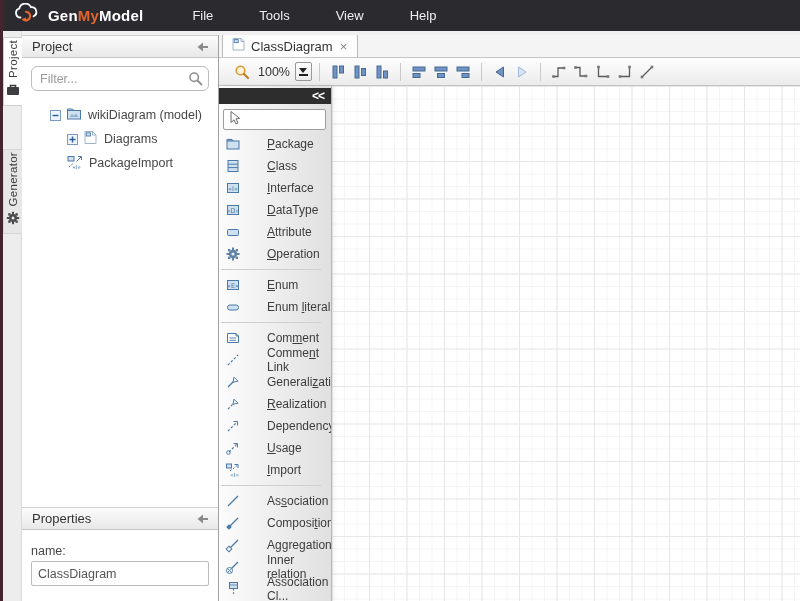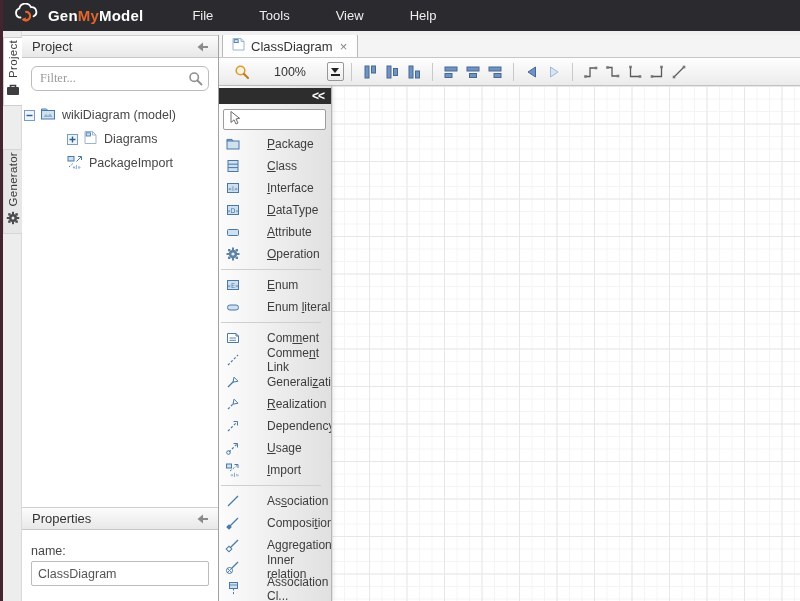--- a/index.html
+++ b/index.html
@@ -36,29 +36,29 @@
   .panel-header {
     height:23px; background:linear-gradient(#fcfcfc,#e8e8e8);
     border-top:1px solid #cfcfcf; border-bottom:1px solid #c6c6c6;
     display:flex; align-items:center; justify-content:space-between; padding:0 8px 0 10px;
   }
   .panel-header .title { font-size:13px; color:#333; }
   .pin-btn { width:16px; height:14px; display:flex; align-items:center; justify-content:center; cursor:pointer; }
   .filter-wrap { position:relative; margin:8px 9px 4px 9px; }
   .filter-input {
     width:100%; height:25px; border:1px solid #bcbcbc; border-radius:6px;
-    font-family:Liberation Serif, serif; font-size:12.5px; color:#6d28d9; padding:0 24px 0 8px; outline:none; background:#fff;
+    font-family:Liberation Sans, sans-serif; font-size:12.5px; color:#6d28d9; padding:0 24px 0 8px; outline:none; background:#fff;
   }
   .filter-input::placeholder { color:#9a9a9a; }
   .filter-search { position:absolute; right:6px; top:5px; }
   .tree { padding-top:8px; }
   .tree-row { display:flex; align-items:center; height:24px; font-size:12.5px; color:#474747; cursor:default; }
   .tree-row .expander { width:11px; height:11px; margin-right:5px; flex:0 0 auto; }
   .tree-row .node-icon { margin-right:6px; flex:0 0 auto; }
-  .indent-0 { padding-left:2px; } .indent-1 { padding-left:45px; }
+  .indent-0 { padding-left:28px; } .indent-1 { padding-left:45px; }
   
   .props-header-pos { position:absolute; left:0; top:472px; width:196px; }
   .prop-field { padding:14px 9px 0 9px; }
   .prop-label { font-size:12.5px; color:#474747; margin-bottom:3px; }
   .prop-input {
     width:178px; height:25px; border:1px solid #bcbcbc; border-radius:2px;
     font-family:"Liberation Sans",sans-serif; font-size:12.5px; color:#555; padding:0 6px; outline:none;
   }
   
   .editor { position:absolute; left:219px; top:35px; width:581px; height:566px; }
@@ -69,21 +69,21 @@
     display:flex; align-items:center; gap:6px; cursor:default;
   }
   .doc-tab .tab-title { font-size:13px; color:#333; }
   .doc-tab .tab-close { font-size:13px; color:#848484; cursor:pointer; line-height:1; padding:0 1px; }
   .toolbar {
     height:28px; background:linear-gradient(#fefefe,#ebebeb); border-bottom:1px solid #c2c2c2;
     display:flex; align-items:center; padding-left:12px;
   }
   .tb-sep { width:1px; height:18px; background:#c9c9c9; margin:0 7px; flex:0 0 auto; }
   .tb-btn { width:22px; height:22px; display:flex; align-items:center; justify-content:center; border-radius:2px; cursor:pointer; flex:0 0 auto; }
-  .zoom-group { display:flex; align-items:center; gap:21px; }
+  .zoom-group { display:flex; align-items:center; gap:5px; }
   .zoom-level { font-size:12.5px; color:#333; }
   .zoom-drop {
     width:17px; height:19px; background:linear-gradient(#fff,#ececec); border:1px solid #979797; border-radius:2px;
     display:flex; flex-direction:column; align-items:center; justify-content:center; cursor:pointer;
   }
   .zoom-drop .tri { width:0; height:0; border-left:4px solid transparent; border-right:4px solid transparent; border-top:5px solid #222; }
   .zoom-drop .bar { width:9px; height:1.5px; background:#222; margin-top:1.5px; }
   
   .canvas {
     position:absolute; left:0; top:51px; width:581px; height:515px; background:#fff;

